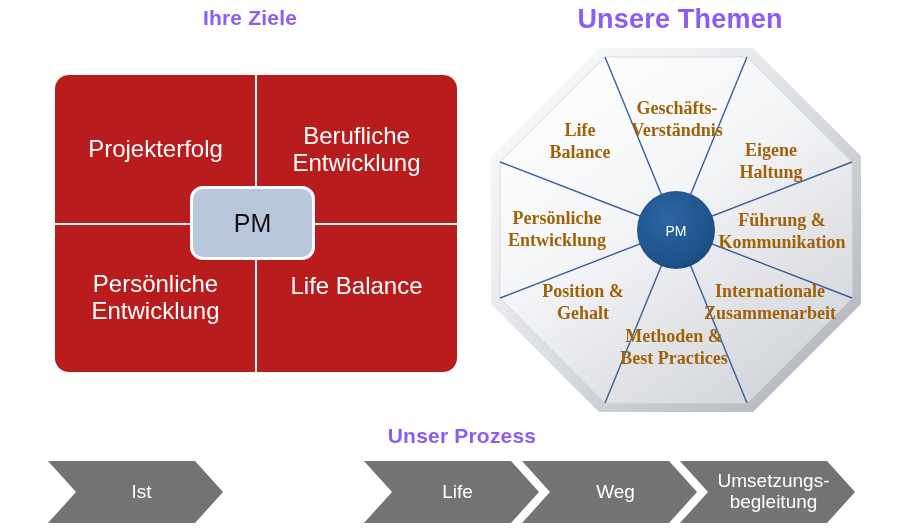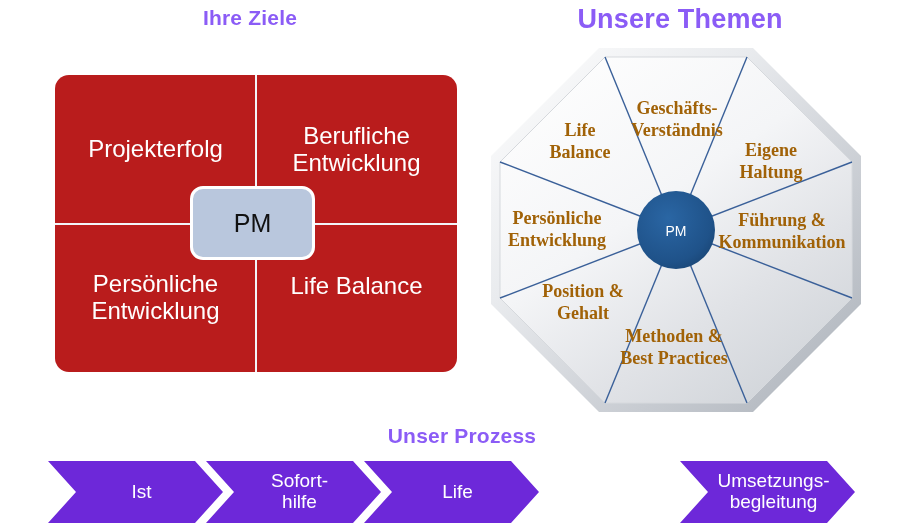--- a/index.html
+++ b/index.html
@@ -131,21 +131,21 @@
   }
   #process-row {
     position: absolute;
     left: 48px; top: 461px;
     width: 806px; height: 62px;
   }
   .chevron {
     position: absolute;
     top: 0;
     height: 62px;
-    background: #6d28d9;
+    background: #737373;
     display: flex;
     align-items: center;
     justify-content: center;
     text-align: center;
     color: #ffffff;
     font-size: 19px;
     line-height: 1.1;
     box-sizing: border-box;
     clip-path: polygon(0 0, calc(100% - 28px) 0, 100% 50%, calc(100% - 28px) 100%, 0 100%, 28px 50%);
   }
@@ -222,36 +222,37 @@
       <line x1="187" y1="184" x2="11" y2="252"></line>
       <line x1="187" y1="184" x2="11" y2="116"></line>
     </g>
 
     <circle cx="187" cy="184" r="39" fill="url(#pmGrad)"></circle>
   </svg>
 
   <div class="oct-label" style="left:188px; top:74px;">Geschäfts-<br>Verständnis</div>
   <div class="oct-label" style="left:282px; top:116px;">Eigene<br>Haltung</div>
   <div class="oct-label" style="left:293px; top:186px;">Führung &amp;<br>Kommunikation</div>
+  <div class="oct-label" style="left:281px; top:257px;">Internationale<br>Zusammenarbeit</div>
   <div class="oct-label" style="left:185px; top:302px;">Methoden &amp;<br>Best Practices</div>
   <div class="oct-label" style="left:94px;  top:257px;">Position &amp;<br>Gehalt</div>
   <div class="oct-label" style="left:68px;  top:184px;">Persönliche<br>Entwicklung</div>
   <div class="oct-label" style="left:91px;  top:96px;">Life<br>Balance</div>
 
   <div id="oct-pm-label" style="left:187px; top:185px;">PM</div>
 </div>
 
 <div class="panel-title" id="process-title">Unser Prozess</div>
 
 <div id="process-row">
   <div class="chevron first" style="left:0px;   width:175px;">
     <span class="ctext">Ist</span>
   </div>
-  <div class="chevron" style="left:158px; width:175px;">
-    <span class="ctext">Sofort-<br>hilfe</span>
-  </div>
   <div class="chevron" style="left:316px; width:175px;">
     <span class="ctext">Life</span>
   </div>
+  <div class="chevron" style="left:474px; width:175px;">
+    <span class="ctext">Weg</span>
+  </div>
   <div class="chevron" style="left:632px; width:175px;">
     <span class="ctext">Umsetzungs-<br>begleitung</span>
   </div>
 </div>
 
 </body></html>

